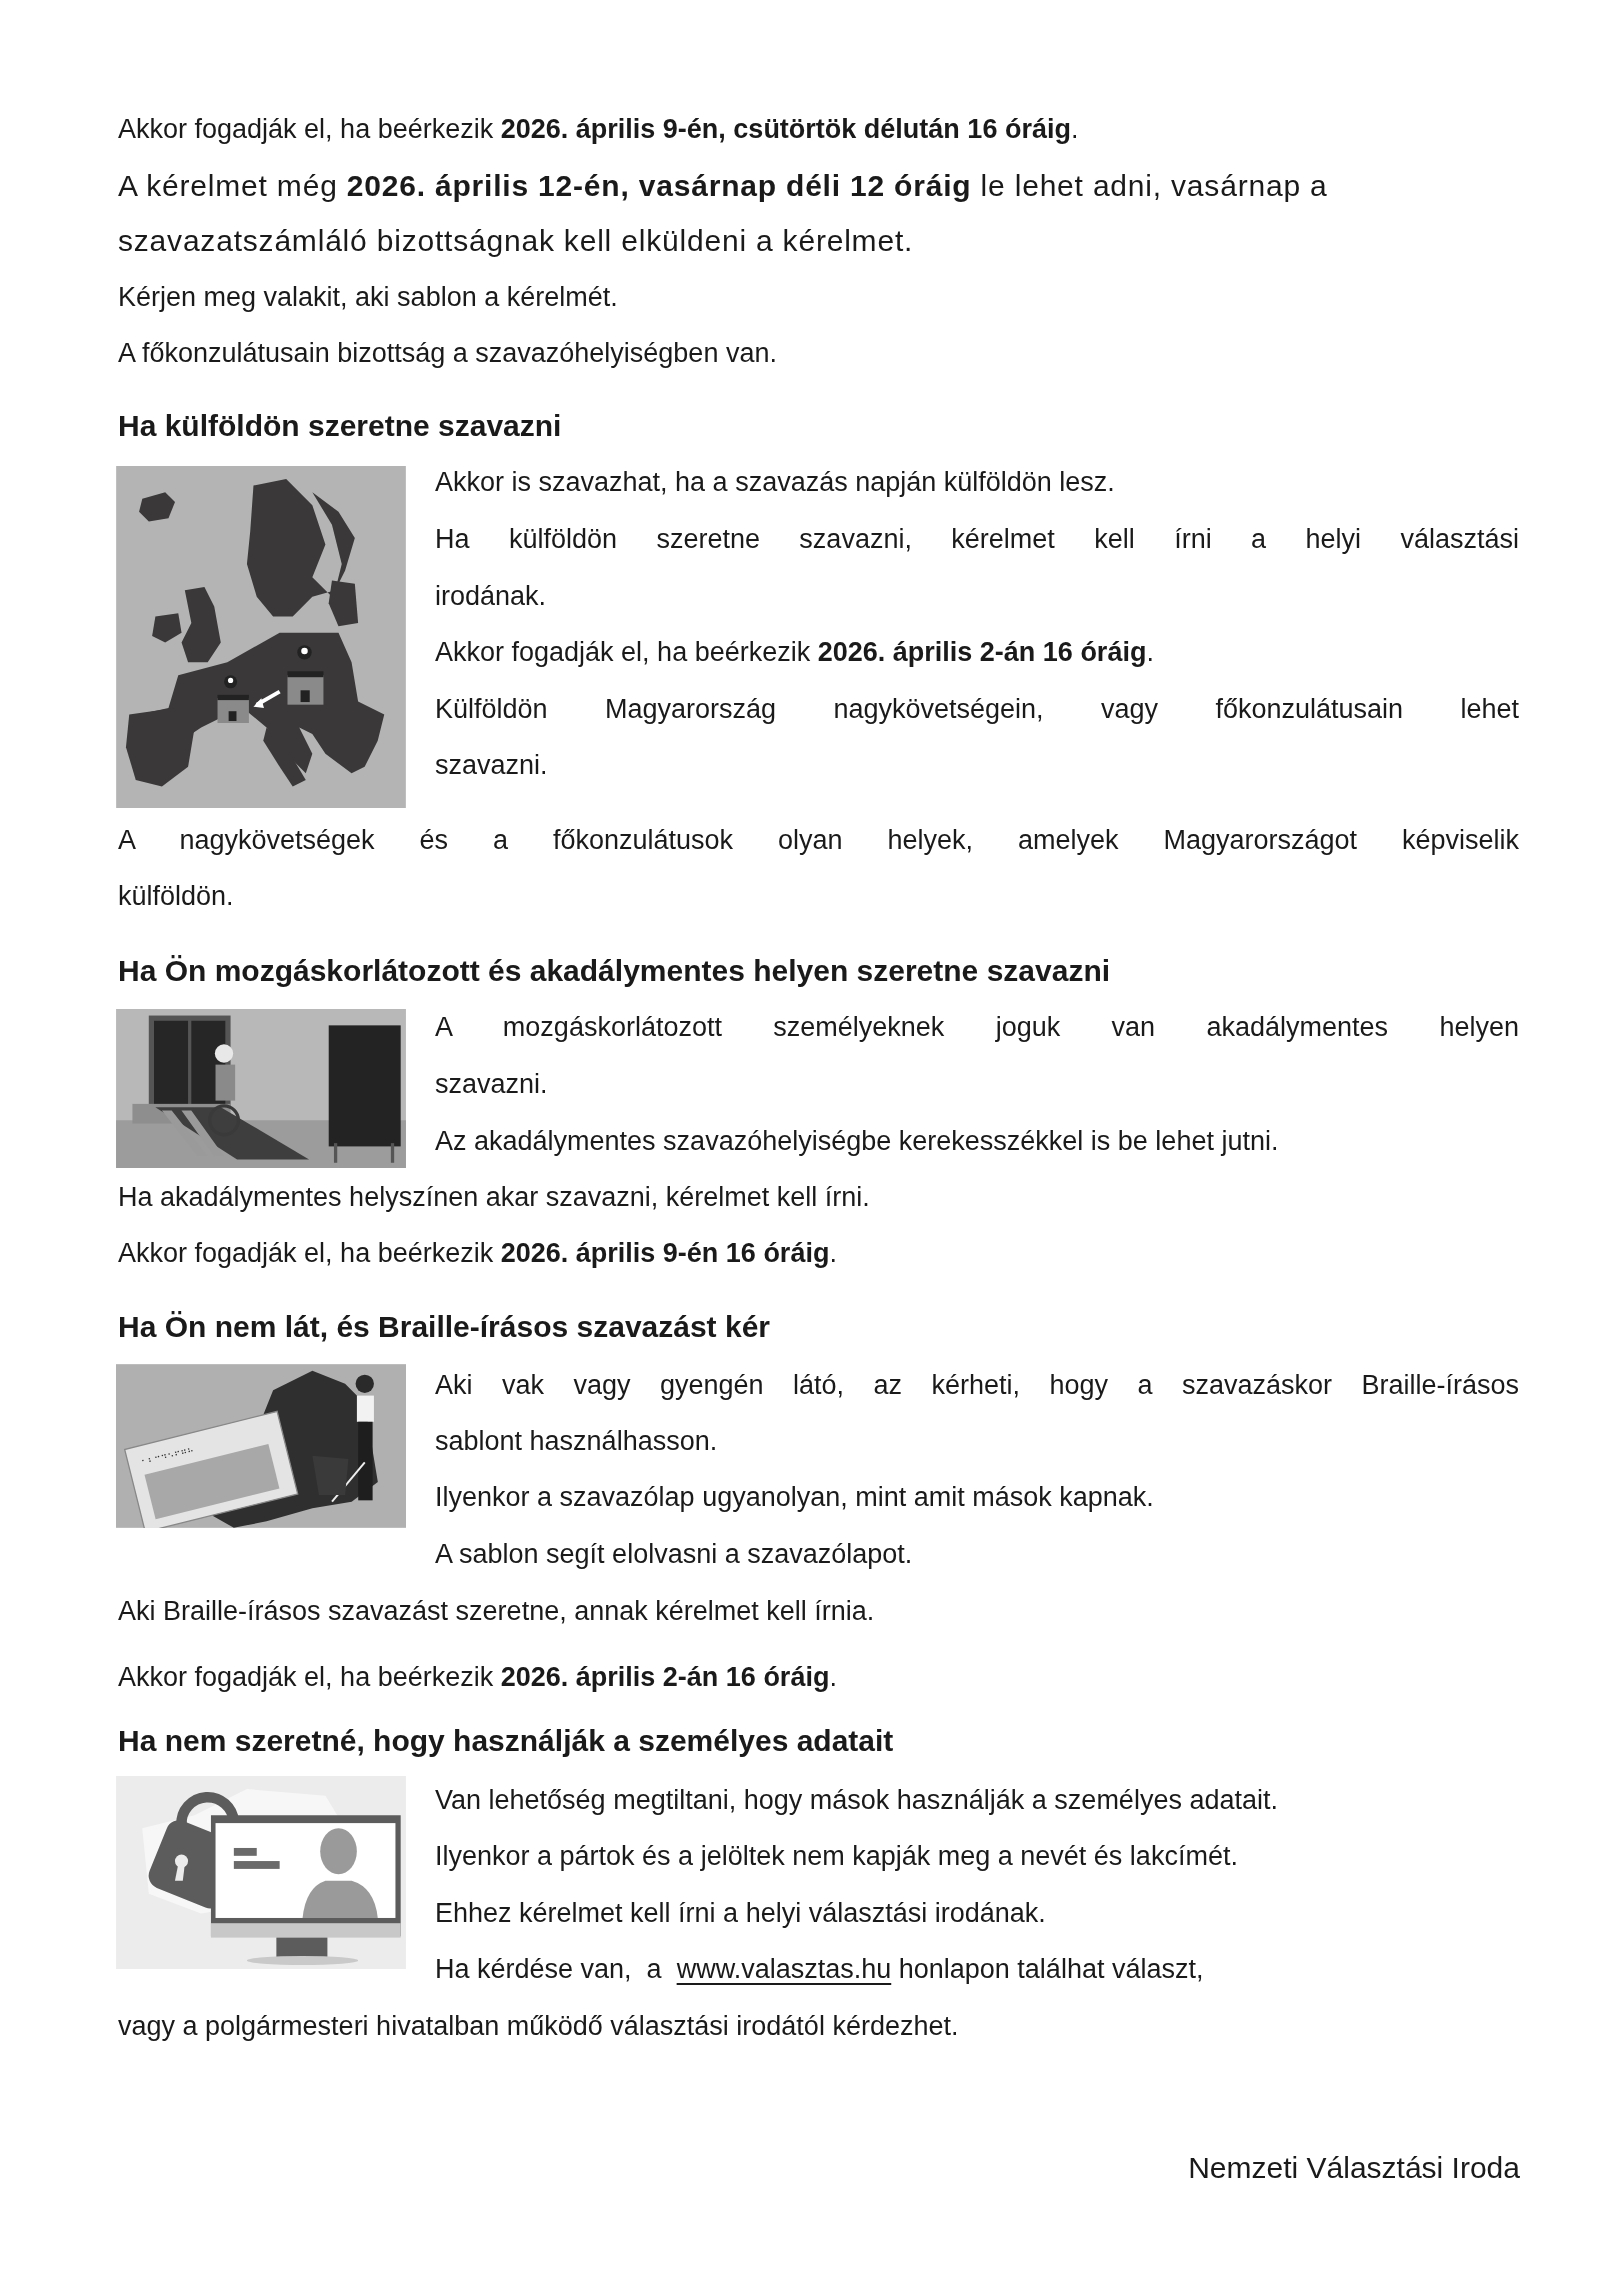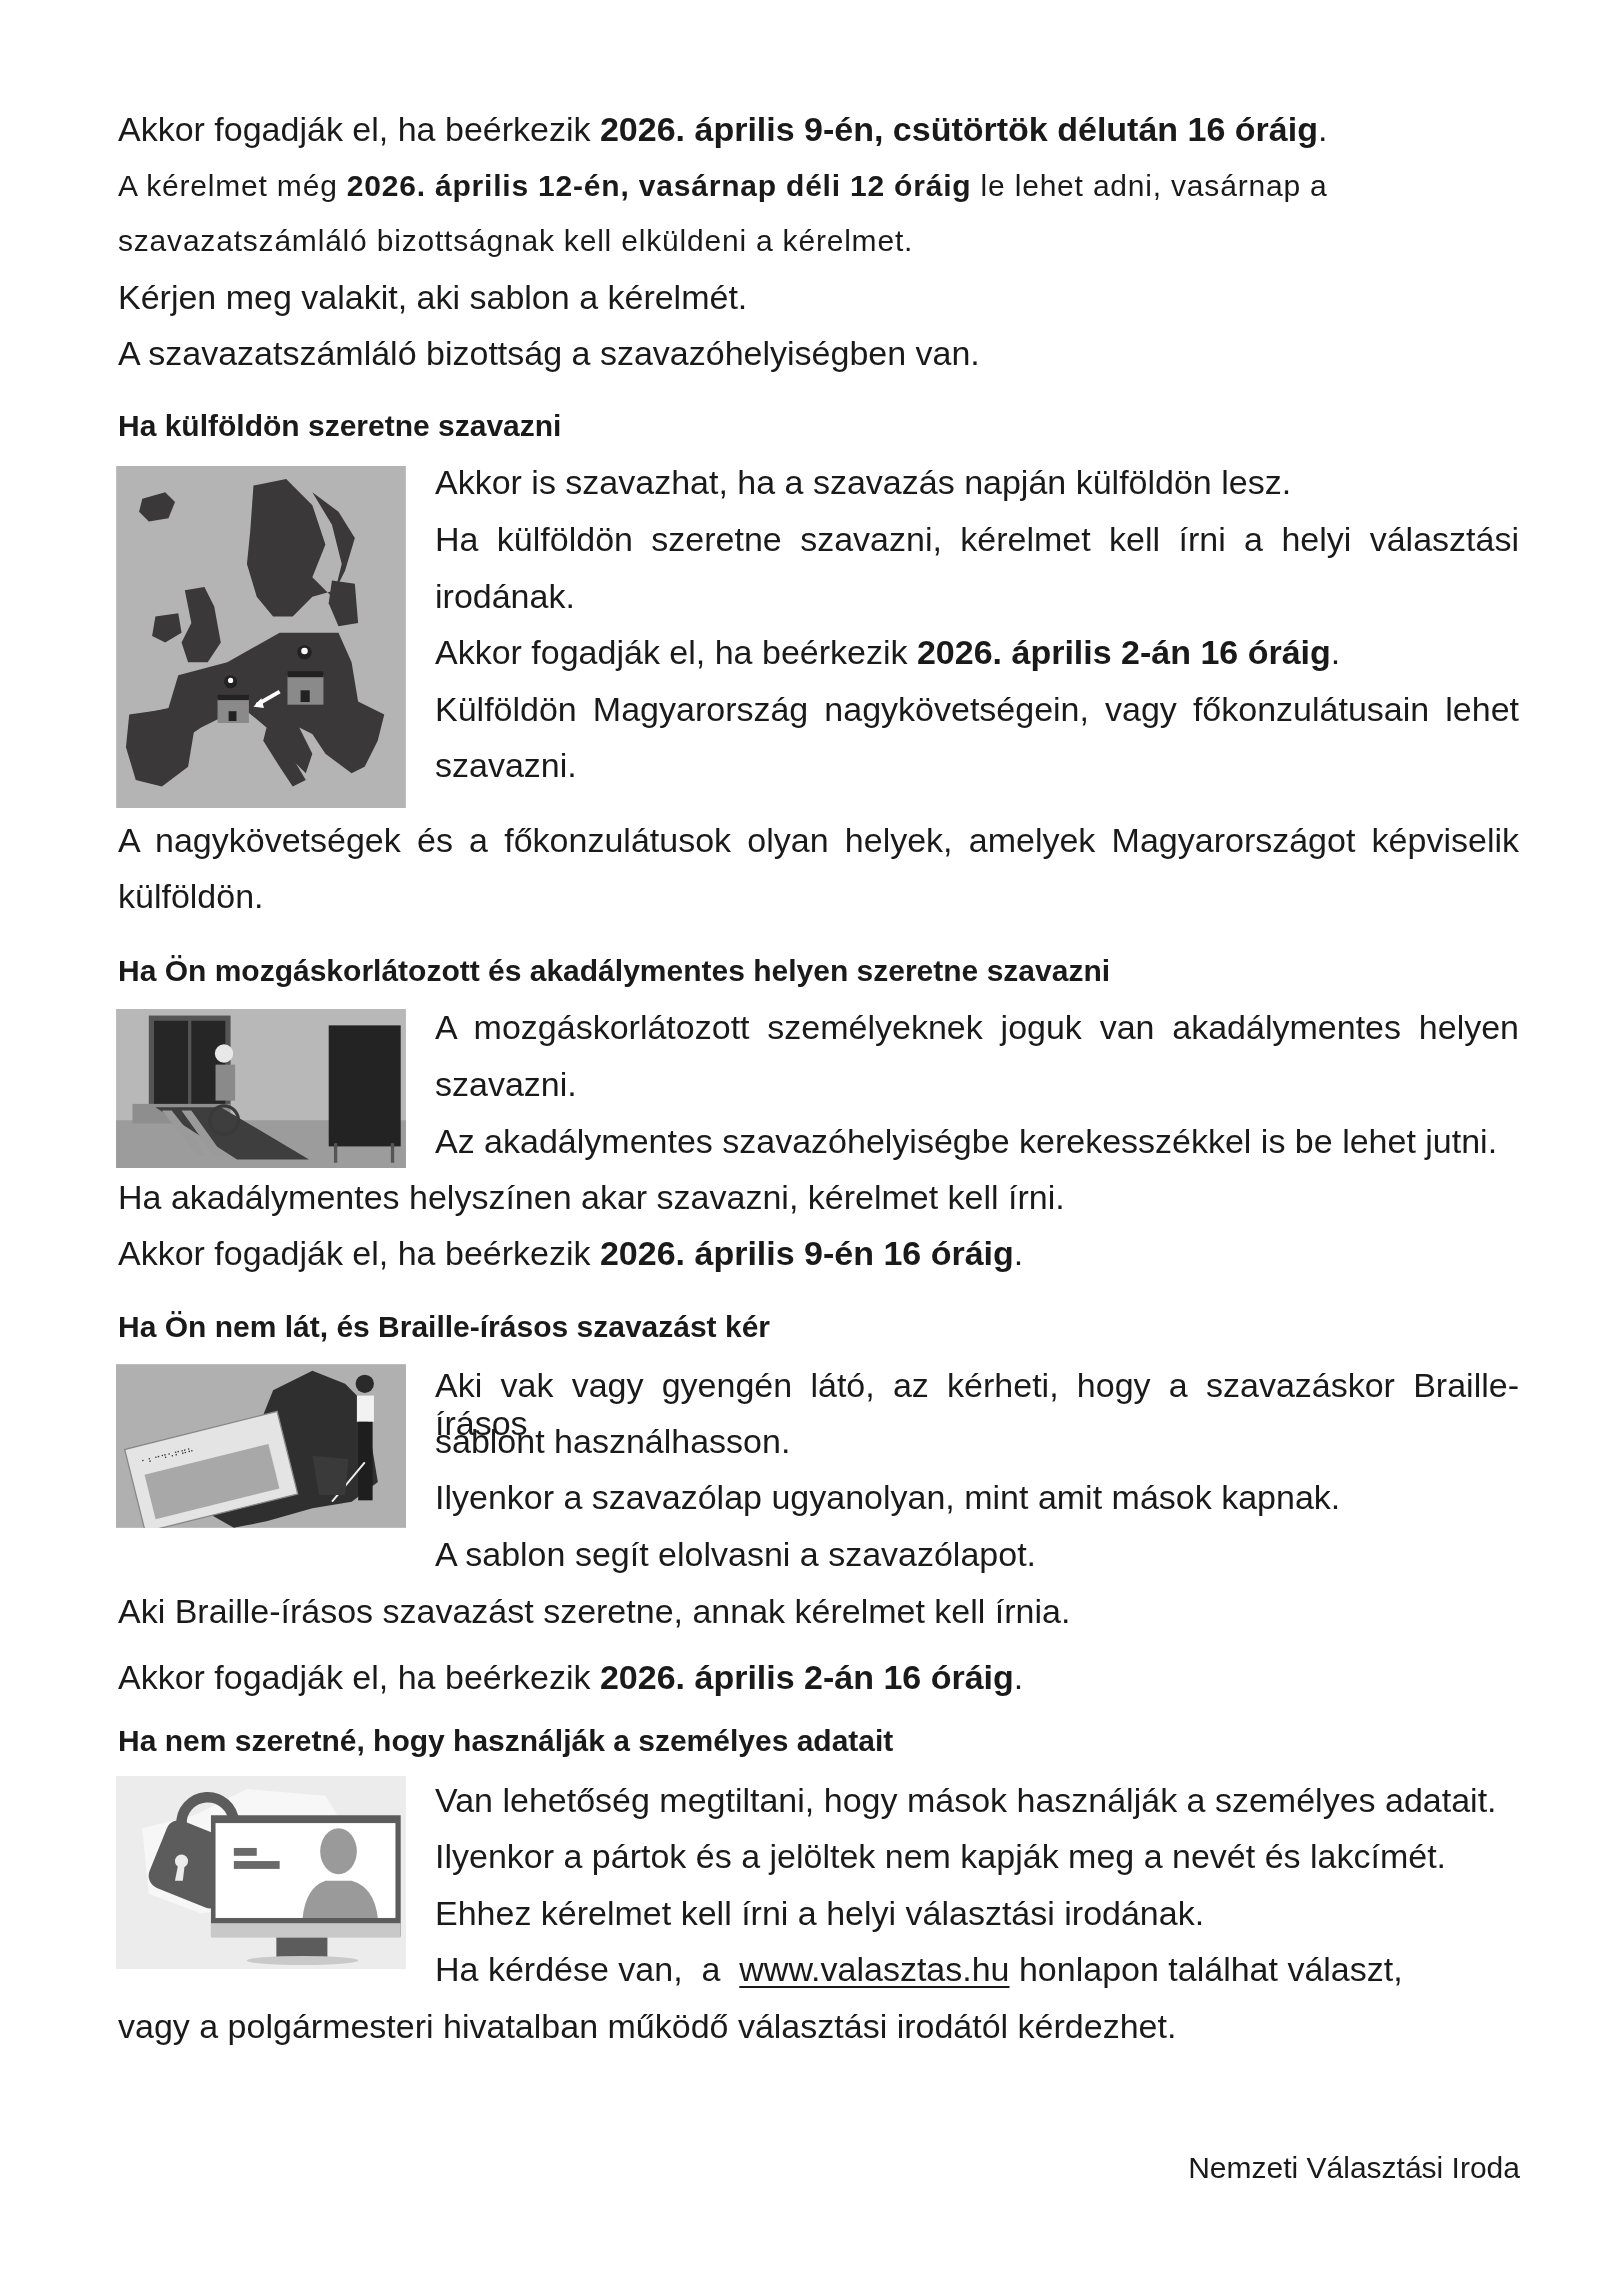--- a/index.html
+++ b/index.html
@@ -1,18 +1,18 @@
 <!DOCTYPE html>
 <html style="font-size:10.5px"><head>
 <meta charset="utf-8">
 <style>
   html, body { margin: 0; padding: 0; background: #ffffff; }
   body { width: 1623px; height: 2295px; position: relative; overflow: hidden;
          font-family: "Liberation Sans", sans-serif; color: #1a1a1a; }
-  .line { position: absolute; left: 118px; font-size: 34px; line-height: 38px; white-space: nowrap; }
+  .line { position: absolute; left: 118px; font-size: 27px; line-height: 38px; white-space: nowrap; }
   .line b { font-weight: bold; }
   .wide { font-size: 30px; letter-spacing: 0.8px; }
   .just { white-space: normal; text-align: justify; text-align-last: justify; }
   .right-col { left: 435px; }
   .h { position: absolute; left: 118px; font-size: 30px; font-weight: bold; line-height: 38px; white-space: nowrap; }
   .img { position: absolute; left: 116px; width: 290px; overflow: hidden; }
   .sig { position: absolute; right: 103px; font-size: 30px; font-weight: normal; line-height: 38px; }
   a.link { color: #1a1a1a; text-decoration: underline; text-underline-offset: 5.2px; text-decoration-thickness: 2px; text-align: center; }
   svg { display: block; }
 </style>
@@ -20,21 +20,21 @@
 <body>
 
 <div class="line" style="top:110px">
   <span>Akkor fogadják el, ha beérkezik </span><b>2026. április 9-én, csütörtök délután 16 óráig</b><span>.</span>
 </div>
 <div class="line wide" style="top:167px">
   <span>A kérelmet még </span><b>2026. április 12-én, vasárnap déli 12 óráig</b><span> le lehet adni, vasárnap a</span>
 </div>
 <div class="line wide" style="top:222px">szavazatszámláló bizottságnak kell elküldeni a kérelmet.</div>
 <div class="line" style="top:278px">Kérjen meg valakit, aki sablon a kérelmét.</div>
-<div class="line" style="top:334px">A szavazatszámláló bizottság a szavazóhelyiségben van.</div>
+<div class="line" style="top:334px">A főkonzulátusain bizottság a szavazóhelyiségben van.</div>
 
 <div class="h" style="top:407px">Ha külföldön szeretne szavazni</div>
 <div class="img" style="top:466px;height:342px">
   <svg width="290" height="342" viewBox="0 0 443 523">
     <rect width="443" height="523" fill="#b4b4b4"></rect>
     <path d="M40 50 L75 40 L90 55 L80 80 L50 85 L35 70 Z" fill="#3a3838"></path>
     <path d="M210 30 L260 20 L300 60 L320 120 L300 170 L330 200 L350 160 L365 110 L340 70 L300 40 L330 90 L345 150 L335 190 L300 200 L270 230 L240 230 L215 200 L200 150 L205 100 Z" fill="#3a3838"></path>
     <path d="M105 190 L135 185 L150 215 L160 270 L140 300 L110 300 L100 270 L115 240 Z" fill="#3a3838"></path>
     <path d="M60 230 L95 225 L100 255 L75 270 L55 260 Z" fill="#3a3838"></path>
     <path d="M330 175 L365 180 L370 240 L340 245 L325 210 Z" fill="#3a3838"></path>

